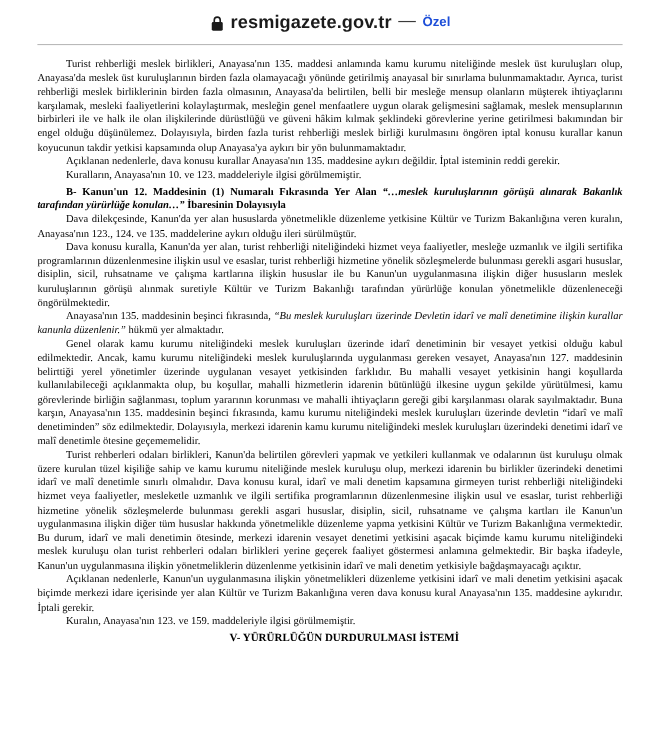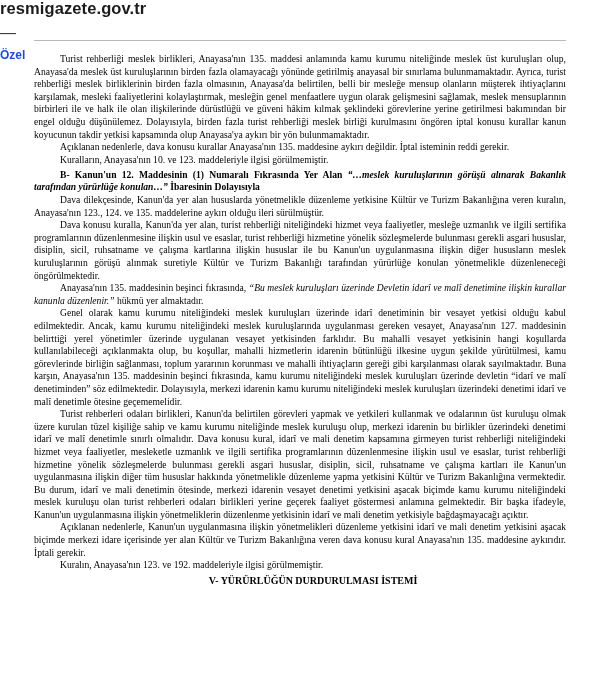--- a/index.html
+++ b/index.html
@@ -16,25 +16,25 @@
   }
   .page {
     position: relative;
     width: 600px;
     height: 685px;
     background: #ffffff;
   }
   .header {
     height: 40px;
     display: flex;
+    align-items: center;
     justify-content: center;
     gap: 6px;
     background: #ffffff;
     font-family: "Liberation Sans", sans-serif;
-    flex-direction: column;
   }
   .lock-icon {
     display: inline-block;
     width: 13px;
     height: 15px;
     position: relative;
     top: 1px;
   }
   .header-domain {
     font-size: 16.5px;
@@ -122,19 +122,19 @@
     <div class="heading-b">
       <span class="bold">B- Kanun'un 12. Maddesinin (1) Numaralı Fıkrasında Yer Alan </span><span class="bold it">“…meslek kuruluşlarının görüşü alınarak Bakanlık tarafından yürürlüğe konulan…”</span><span class="bold"> İbaresinin Dolayısıyla</span>
     </div>
 
     <p>Dava dilekçesinde, Kanun'da yer alan hususlarda yönetmelikle düzenleme yetkisine Kültür ve Turizm Bakanlığına veren kuralın, Anayasa'nın 123., 124. ve 135. maddelerine aykırı olduğu ileri sürülmüştür.</p>
     <p>Dava konusu kuralla, Kanun'da yer alan, turist rehberliği niteliğindeki hizmet veya faaliyetler, mesleğe uzmanlık ve ilgili sertifika programlarının düzenlenmesine ilişkin usul ve esaslar, turist rehberliği hizmetine yönelik sözleşmelerde bulunması gerekli asgari hususlar, disiplin, sicil, ruhsatname ve çalışma kartlarına ilişkin hususlar ile bu Kanun'un uygulanmasına ilişkin diğer hususların meslek kuruluşlarının görüşü alınmak suretiyle Kültür ve Turizm Bakanlığı tarafından yürürlüğe konulan yönetmelikle düzenleneceği öngörülmektedir.</p>
     <p>Anayasa'nın 135. maddesinin beşinci fıkrasında, <i>“Bu meslek kuruluşları üzerinde Devletin idarî ve malî denetimine ilişkin kurallar kanunla düzenlenir.”</i> hükmü yer almaktadır.</p>
     <p>Genel olarak kamu kurumu niteliğindeki meslek kuruluşları üzerinde idarî denetiminin bir vesayet yetkisi olduğu kabul edilmektedir. Ancak, kamu kurumu niteliğindeki meslek kuruluşlarında uygulanması gereken vesayet, Anayasa'nın 127. maddesinin belirttiği yerel yönetimler üzerinde uygulanan vesayet yetkisinden farklıdır. Bu mahalli vesayet yetkisinin hangi koşullarda kullanılabileceği açıklanmakta olup, bu koşullar, mahalli hizmetlerin idarenin bütünlüğü ilkesine uygun şekilde yürütülmesi, kamu görevlerinde birliğin sağlanması, toplum yararının korunması ve mahalli ihtiyaçların gereği gibi karşılanması olarak sayılmaktadır. Buna karşın, Anayasa'nın 135. maddesinin beşinci fıkrasında, kamu kurumu niteliğindeki meslek kuruluşları üzerinde devletin “idarî ve malî denetiminden” söz edilmektedir. Dolayısıyla, merkezi idarenin kamu kurumu niteliğindeki meslek kuruluşları üzerindeki denetimi idarî ve malî denetimle ötesine geçememelidir.</p>
     <p>Turist rehberleri odaları birlikleri, Kanun'da belirtilen görevleri yapmak ve yetkileri kullanmak ve odalarının üst kuruluşu olmak üzere kurulan tüzel kişiliğe sahip ve kamu kurumu niteliğinde meslek kuruluşu olup, merkezi idarenin bu birlikler üzerindeki denetimi idarî ve malî denetimle sınırlı olmalıdır. Dava konusu kural, idarî ve mali denetim kapsamına girmeyen turist rehberliği niteliğindeki hizmet veya faaliyetler, mesleketle uzmanlık ve ilgili sertifika programlarının düzenlenmesine ilişkin usul ve esaslar, turist rehberliği hizmetine yönelik sözleşmelerde bulunması gerekli asgari hususlar, disiplin, sicil, ruhsatname ve çalışma kartları ile Kanun'un uygulanmasına ilişkin diğer tüm hususlar hakkında yönetmelikle düzenleme yapma yetkisini Kültür ve Turizm Bakanlığına vermektedir. Bu durum, idarî ve mali denetimin ötesinde, merkezi idarenin vesayet denetimi yetkisini aşacak biçimde kamu kurumu niteliğindeki meslek kuruluşu olan turist rehberleri odaları birlikleri yerine geçerek faaliyet göstermesi anlamına gelmektedir. Bir başka ifadeyle, Kanun'un uygulanmasına ilişkin yönetmeliklerin düzenlenme yetkisinin idarî ve mali denetim yetkisiyle bağdaşmayacağı açıktır.</p>
     <p>Açıklanan nedenlerle, Kanun'un uygulanmasına ilişkin yönetmelikleri düzenleme yetkisini idarî ve mali denetim yetkisini aşacak biçimde merkezi idare içerisinde yer alan Kültür ve Turizm Bakanlığına veren dava konusu kural Anayasa'nın 135. maddesine aykırıdır. İptali gerekir.</p>
-    <p>Kuralın, Anayasa'nın 123. ve 192. maddeleriyle ilgisi görülmemiştir.</p>
+    <p>Kuralın, Anayasa'nın 123. ve 159. maddeleriyle ilgisi görülmemiştir.</p>
 
     <div class="gap"></div>
 
     <div class="center-head">V- YÜRÜRLÜĞÜN DURDURULMASI İSTEMİ</div>
   </div>
 </div>
 
 </body></html>

